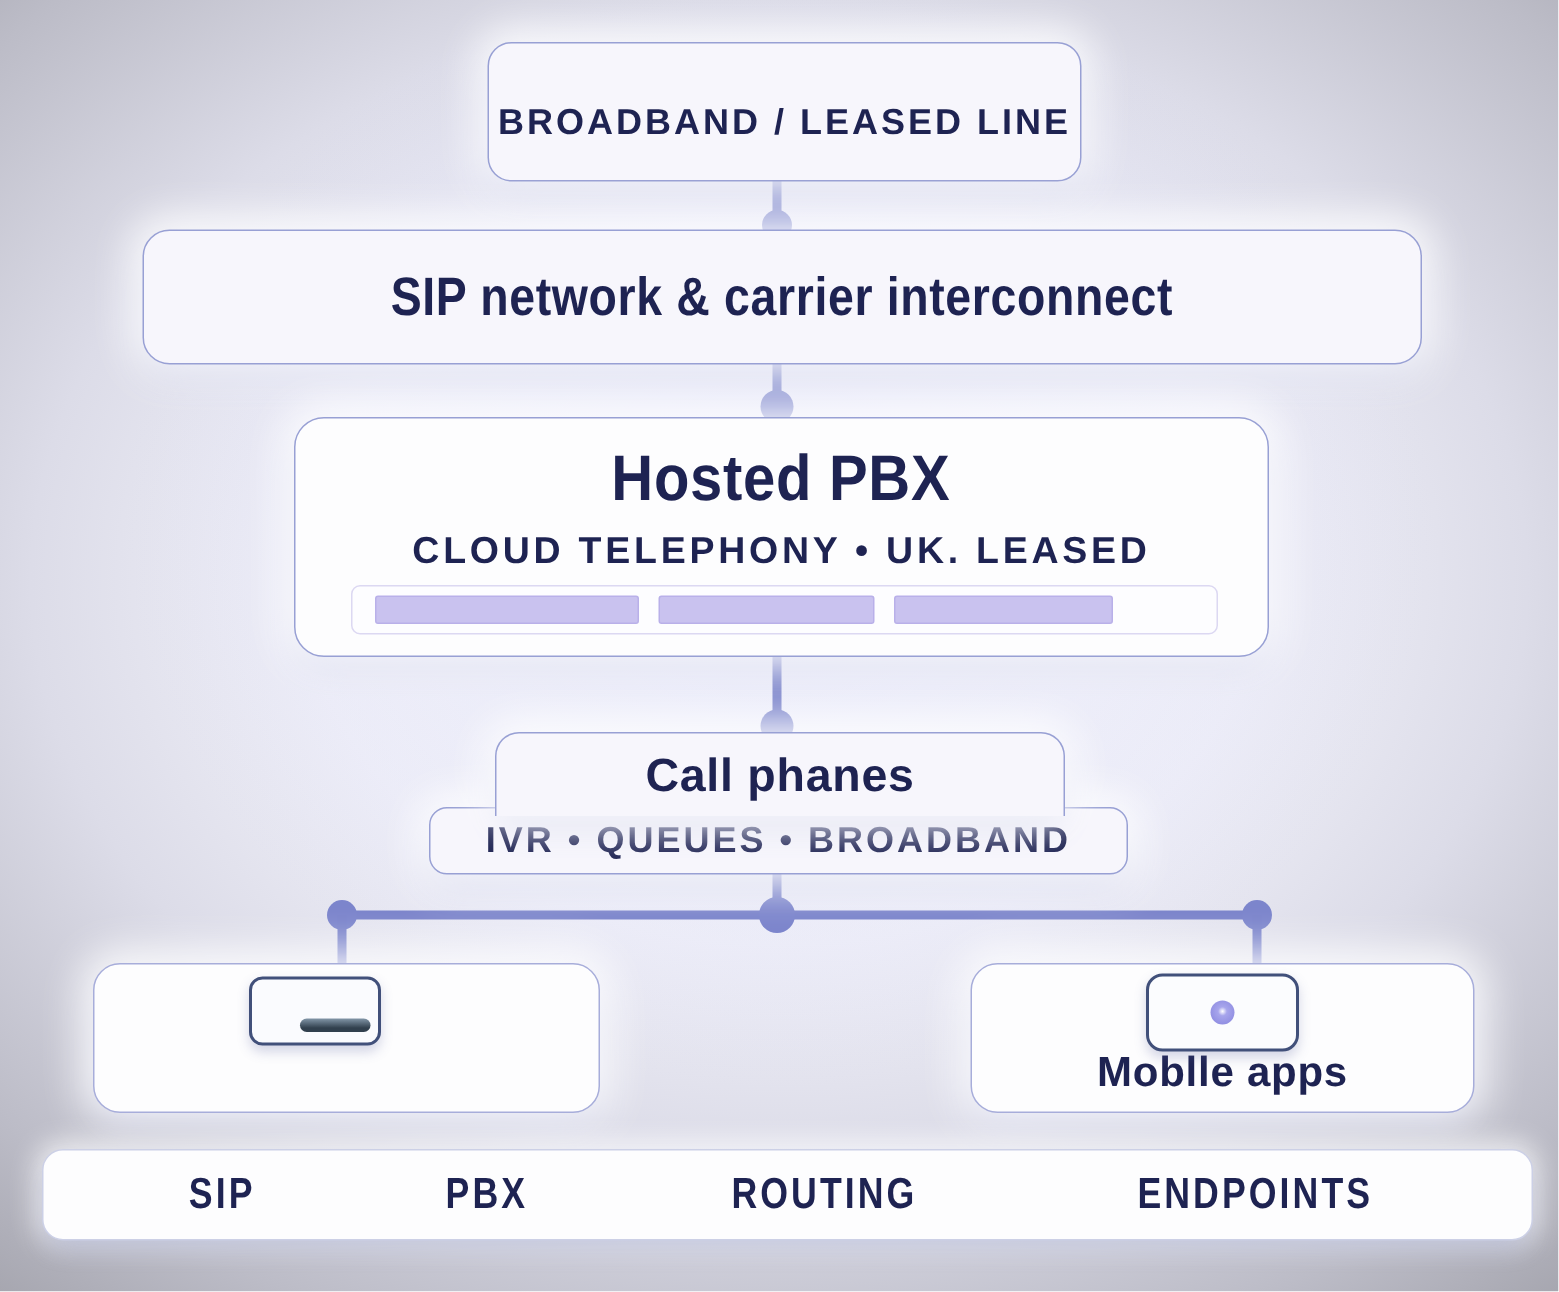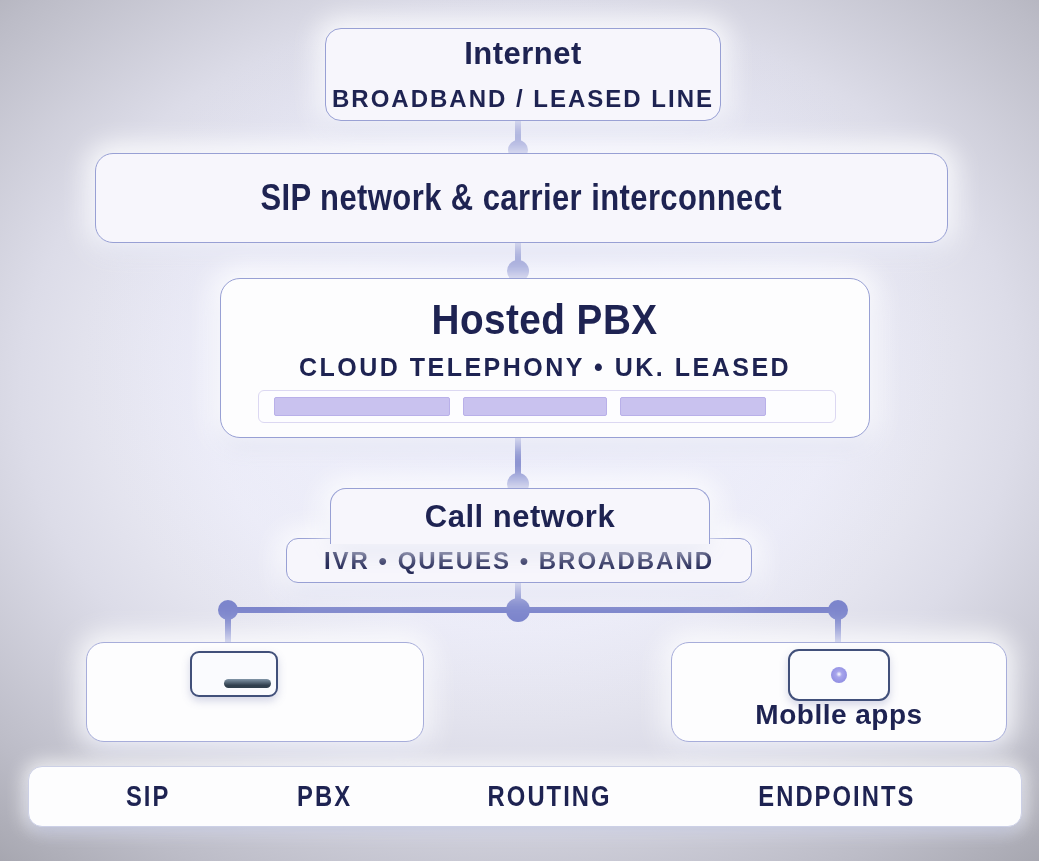--- a/index.html
+++ b/index.html
@@ -17,21 +17,21 @@
   .conn{position:absolute;background:#7b84cb;z-index:1;}
   .dot{position:absolute;background:#7c85cc;border-radius:50%;z-index:1;}
   
   .box{
     position:absolute;z-index:2;box-sizing:border-box;
     background:#f7f6fc;border:1.5px solid #98a0d4;border-radius:16px;
     box-shadow:0 0 26px 8px rgba(255,255,255,0.92), 0 10px 22px -6px rgba(110,120,190,0.45);
     display:flex;flex-direction:column;align-items:center;justify-content:center;
     color:#1e2352;
   }
-  .box.white{background:#fdfdfe;margin-left:24px;}
+  .box.white{background:#fdfdfe;}
   .t-main{font-size:31px;font-weight:600;letter-spacing:0.5px;line-height:1.15;}
   .t-sub{font-size:24px;font-weight:600;letter-spacing:2px;margin-top:14px;}
   .condensed{display:inline-block;transform:scaleX(0.86);transform-origin:center;white-space:nowrap;}
   
   .internet{left:325px;top:28px;width:396px;height:93px;}
   
   .sip{left:95px;top:153px;width:853px;height:90px;border-radius:18px;}
   .sip .t-main{font-size:36px;}
   
   .pbx{left:196px;top:278px;width:650px;height:160px;border-radius:20px;justify-content:flex-start;padding-top:16px;}
@@ -102,21 +102,20 @@
 
   <div class="conn" style="left:515px;top:581px;width:6px;height:30px;"></div>
   <div class="conn" style="left:225px;top:607px;width:616px;height:6px;"></div>
   <div class="dot" style="left:506px;top:598px;width:24px;height:24px;"></div>
   <div class="dot" style="left:218px;top:600px;width:20px;height:20px;"></div>
   <div class="dot" style="left:828px;top:600px;width:20px;height:20px;"></div>
   <div class="conn" style="left:225px;top:610px;width:6px;height:34px;"></div>
   <div class="conn" style="left:835px;top:610px;width:6px;height:34px;"></div>
 
   <div class="box internet">
-    <div class="t-main">Internet</div>
     <div class="t-sub">BROADBAND / LEASED LINE</div>
   </div>
 
   <div class="box sip">
     <div class="t-main condensed">SIP network &amp; carrier interconnect</div>
   </div>
 
   <div class="box pbx white">
     <div class="pbx-title condensed" style="transform:scaleX(0.9);">Hosted PBX</div>
     <div class="pbx-sub">CLOUD TELEPHONY  •  UK. LEASED</div>
@@ -125,21 +124,21 @@
       <div class="cap-bar w2"></div>
       <div class="cap-bar w3"></div>
     </div>
   </div>
 
   <div class="box routing-strip">
     <div class="t-sub">IVR • QUEUES • BROADBAND</div>
   </div>
   <div class="box routing-glow"></div>
   <div class="box routing-title">
-    <div class="t-main">Call network</div>
+    <div class="t-main">Call phanes</div>
   </div>
 
   <div class="box desk white">
     <div class="icon-desk">
       <div class="desk-pill"></div>
     </div>
   </div>
 
   <div class="box mobile white">
     <div class="icon-mobile">

